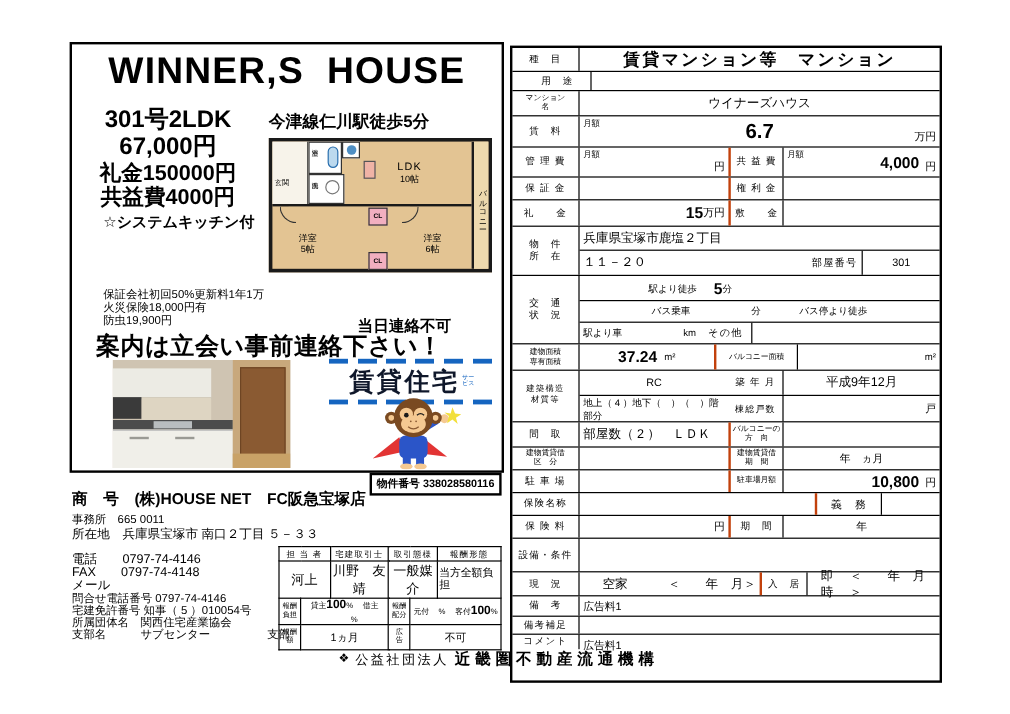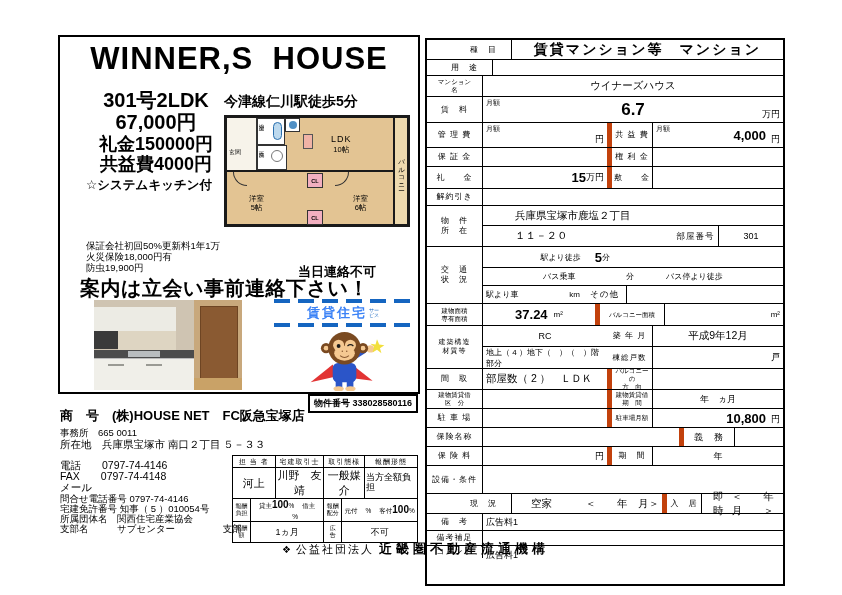--- a/index.html
+++ b/index.html
@@ -1,21 +1,21 @@
 <!DOCTYPE html>
 <html><head>
 <meta charset="utf-8">
 <style>
   html,body{margin:0;padding:0;background:#fff;}
   .page{position:relative;width:842px;height:595px;background:#fff;overflow:hidden;
         font-family:"Liberation Sans","DejaVu Sans",sans-serif;color:#000;}
   
   .ad{position:absolute;left:58px;top:35px;width:358px;height:355px;border:2px solid #000;}
   .ad-title{position:absolute;left:0;top:4px;width:100%;text-align:center;font-size:31px;font-weight:700;letter-spacing:1px;white-space:pre;}
-  .price{position:absolute;left:16px;top:52px;width:160px;text-align:center;font-weight:700;line-height:1.12;}
+  .price{position:absolute;left:0;top:52px;width:160px;text-align:center;font-weight:700;line-height:1.12;}
   .price .l1{font-size:20px;}
   .price .l2{font-size:20px;}
   .price .l3{font-size:18px;}
   .price .l4{font-size:18px;}
   .station{position:absolute;left:164px;top:56px;font-size:14px;font-weight:700;}
   
   .fp{position:absolute;left:164px;top:78px;width:186px;height:112px;border:3px solid #1a1a1a;background:#e3c493;box-sizing:border-box;}
   .fp *{box-sizing:border-box;}
   .fp-balcony{position:absolute;right:0;top:0;bottom:0;width:14px;border-left:2px solid #1a1a1a;background:#edd9ae;
               writing-mode:vertical-rl;font-size:6.5px;display:flex;align-items:center;justify-content:center;letter-spacing:1px;}
@@ -57,21 +57,21 @@
   .ph-h1{left:14px;top:64px;width:16px;height:2px;background:#9a9a94;}
   .ph-h2{left:52px;top:64px;width:16px;height:2px;background:#9a9a94;}
   .ph-frame{left:100px;top:0;width:48px;height:90px;background:#c8a87c;}
   .ph-door{left:106px;top:6px;width:36px;height:72px;background:#8a5a32;border:1px solid #6e4523;}
   .ph-floor{left:100px;top:78px;width:48px;height:12px;background:#c9a267;}
   
   .mascot{position:absolute;left:212px;top:262px;width:146px;height:93px;}
   .logo{position:absolute;left:2px;top:0;width:140px;}
   .logo .dash{height:4px;background:repeating-linear-gradient(90deg,#1565c0 0 16px,transparent 16px 24px);}
   .logo .txt{display:flex;align-items:center;justify-content:center;padding:1px 0;}
-  .logo .main{color:#3b82f6;font-size:13px;font-weight:700;letter-spacing:2px;}
+  .logo .main{color:#0f172a;font-size:21px;font-weight:700;letter-spacing:2px;}
   .logo .sub{color:#1565c0;font-size:5px;line-height:1.1;margin-left:2px;width:12px;}
   .monkey{position:absolute;left:28px;top:30px;}
   
   .co{position:absolute;left:58px;top:393px;width:360px;height:150px;font-size:10.5px;}
   .bukken{position:absolute;right:0;top:1px;border:2px solid #000;font-size:9px;font-weight:700;padding:1px 4px;}
   .co-trade{position:absolute;left:2px;top:14px;font-size:13px;font-weight:700;}
   .co-line{position:absolute;left:2px;white-space:pre;}
   .s95{font-size:9.5px;}
   .staff{position:absolute;left:174px;top:62px;width:186px;border:1px solid #000;border-collapse:collapse;}
   .staff td{border:1px solid #000;text-align:center;padding:0;vertical-align:middle;}
@@ -88,41 +88,41 @@
   .footer .org{letter-spacing:2px;}
   .footer .org b{font-size:13px;letter-spacing:4px;}
   
   .rt{position:absolute;left:425px;top:38px;width:360px;border:2px solid #000;box-sizing:border-box;}
   .rt *{box-sizing:border-box;}
   .row{display:flex;border-bottom:1px solid #000;align-items:stretch;}
   .row:last-child{border-bottom:none;}
   .lbl{width:56px;min-width:56px;border-right:1px solid #000;font-size:8px;display:flex;align-items:center;justify-content:center;
        text-align:center;line-height:1.2;white-space:pre-line;letter-spacing:1px;padding:1px;}
   .lbl.t{font-size:6.5px;letter-spacing:0;}
-  .lbl2{border-left:5px solid #c2410c;border-right:1px solid #000;}
+  .lbl2{border-left:2px solid #c2410c;border-right:1px solid #000;}
   .val{flex:1;display:flex;align-items:center;font-size:10.5px;padding:0 3px;position:relative;min-width:0;}
   .w124{flex:none;width:124px;} .w46{flex:none;width:46px;min-width:46px;} .w112{flex:none;width:112px;}
   .w70{flex:none;width:70px;min-width:70px;} .w64{flex:none;width:64px;} .w150{flex:none;width:150px;}
   .w40{flex:none;width:40px;min-width:40px;} .w100{flex:none;width:100px;} .w44{flex:none;width:44px;min-width:44px;}
   .w56c{flex:none;width:56px;min-width:56px;} .w48{flex:none;width:48px;}
   .cen{justify-content:center;text-align:center;}
   .rgt{justify-content:flex-end;}
   .big{font-size:17px;font-weight:700;}
   .med{font-size:13px;font-weight:700;}
   .sm{font-size:8px;} .sm9{font-size:9px;}
   .topleft{position:absolute;left:3px;top:1px;font-size:7px;}
   .botright{position:absolute;right:3px;bottom:1px;font-size:9px;}
   .group{display:flex;border-bottom:1px solid #000;}
   .group .glbl{width:56px;min-width:56px;border-right:1px solid #000;display:flex;align-items:center;justify-content:center;
                font-size:8px;text-align:center;white-space:pre-line;line-height:1.25;letter-spacing:1px;}
   .group .gbody{flex:1;min-width:0;}
   .group .gbody .row{border-bottom:1px solid #000;}
   .group .gbody .row:last-child{border-bottom:none;}
   .group .gbody .row .lbl{border-left:none;}
-  .h20{height:20px;padding-left:29px;} .h16{height:16px;padding-left:10px;} .h21{height:21px;} .h26{height:26px;} .h25{height:25px;}
+  .h20{height:20px;} .h16{height:16px;padding-left:10px;} .h21{height:21px;} .h26{height:26px;} .h25{height:25px;}
   .h19{height:19px;} .h22{height:22px;} .h17{height:17px;} .h18{height:18px;}
   .h15{height:15px;} .h28{height:28px;} .h38{height:38px;align-items:flex-start;}
   .cat{font-size:14px;font-weight:700;letter-spacing:2px;}
   .gap8{display:inline-block;width:8px;} .gap16{display:inline-block;width:16px;}
 </style>
 </head>
 <body>
 
 <div class="page">
 
@@ -352,24 +352,20 @@
     <div class="row h22">
         <div class="lbl">礼　　金</div>
       <div class="val w124 rgt">
         <span class="med">15</span>
         <span class="sm9">万円</span>
       </div>
       <div class="lbl lbl2 w46">敷　　金</div>
       <div class="val"></div>
       </div>
 
-    <div class="row h17">
-        <div class="lbl">解約引き</div>
-      <div class="val"></div>
-      </div>
 
     <div class="group">
       <div class="glbl">物　件
 所　在</div>
       <div class="gbody">
         <div class="row h20" style="border-left:none;">
             <div class="val">兵庫県宝塚市鹿塩２丁目</div>
           </div>
         <div class="row h20">
             <div class="val">１１－２０</div>

